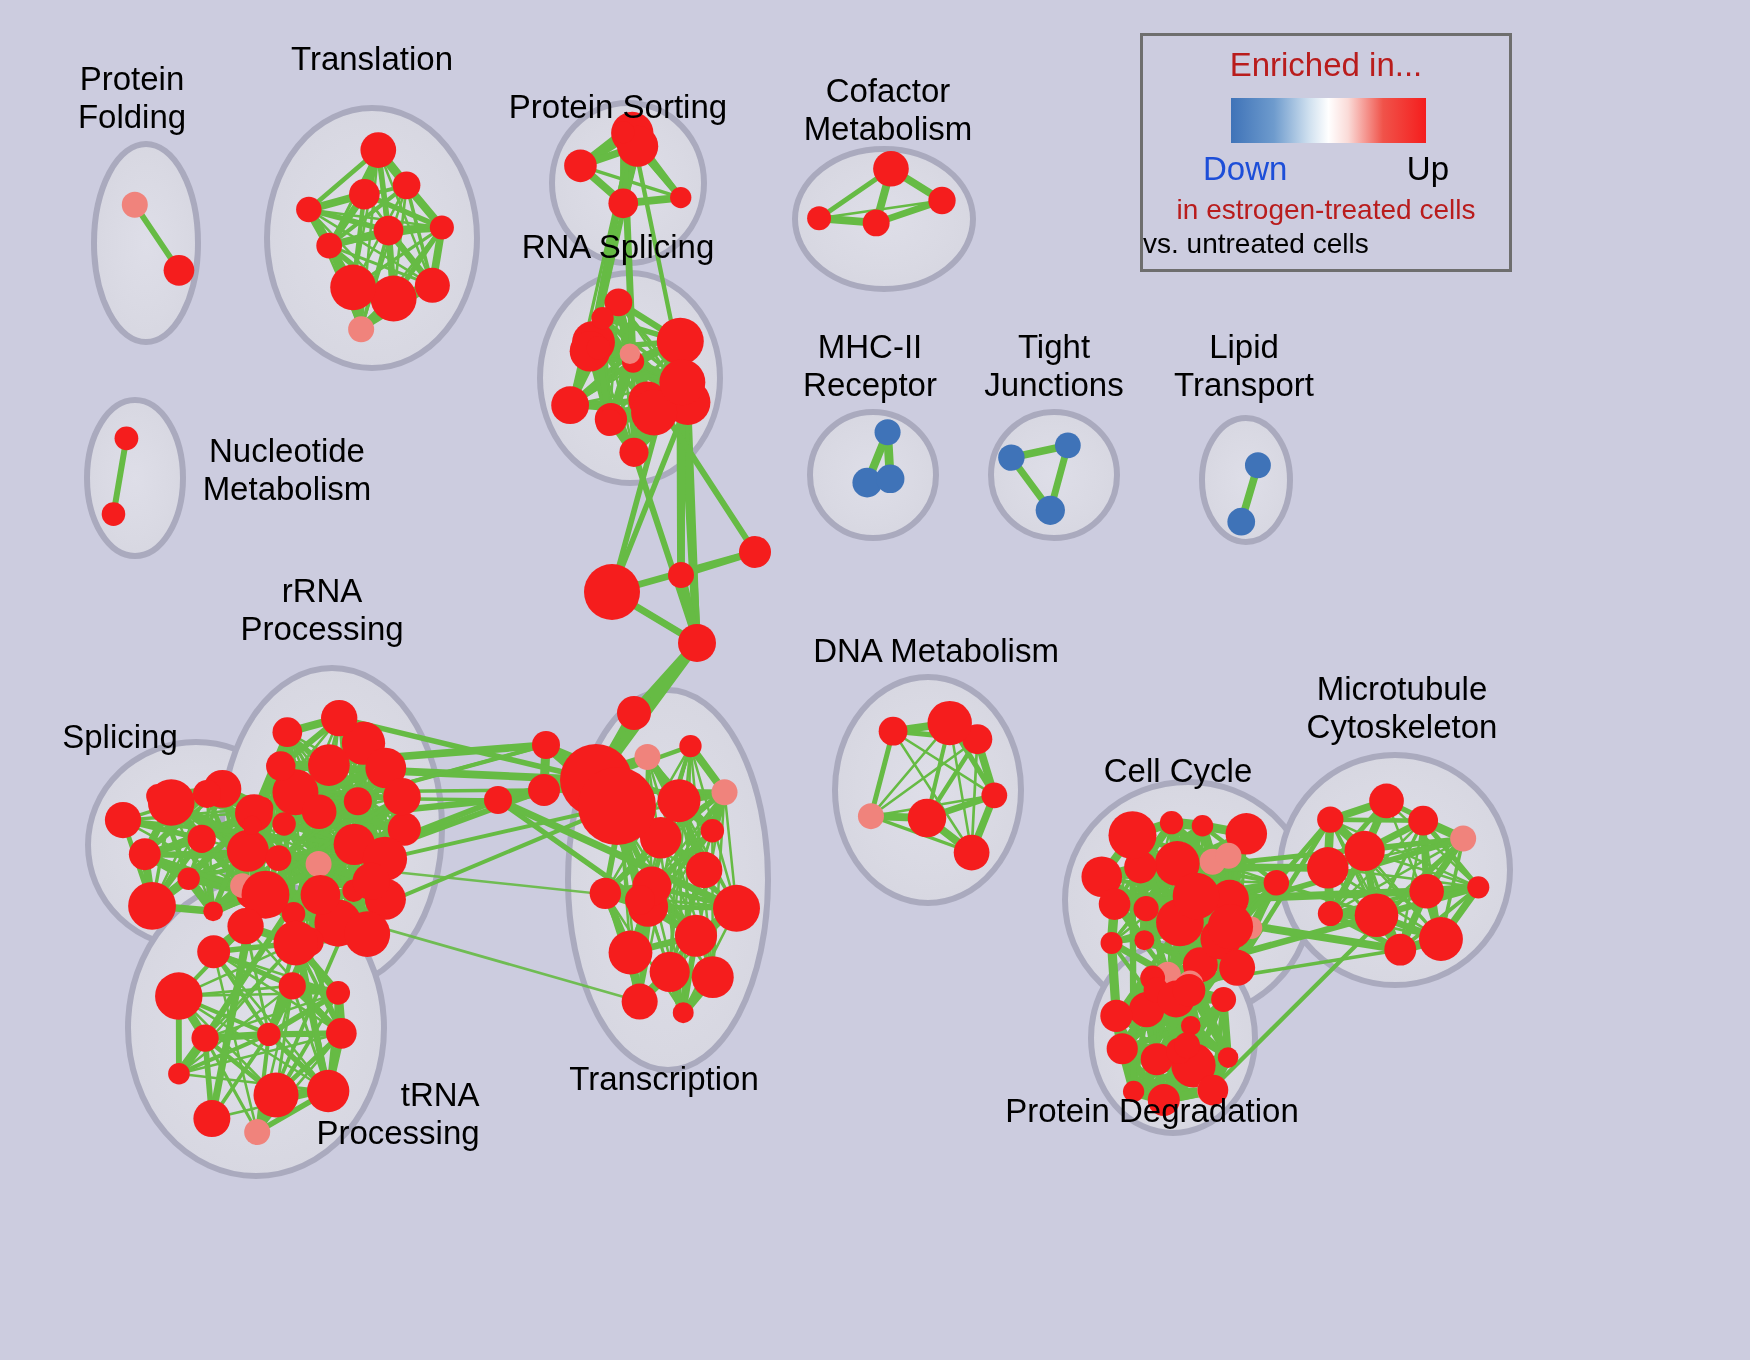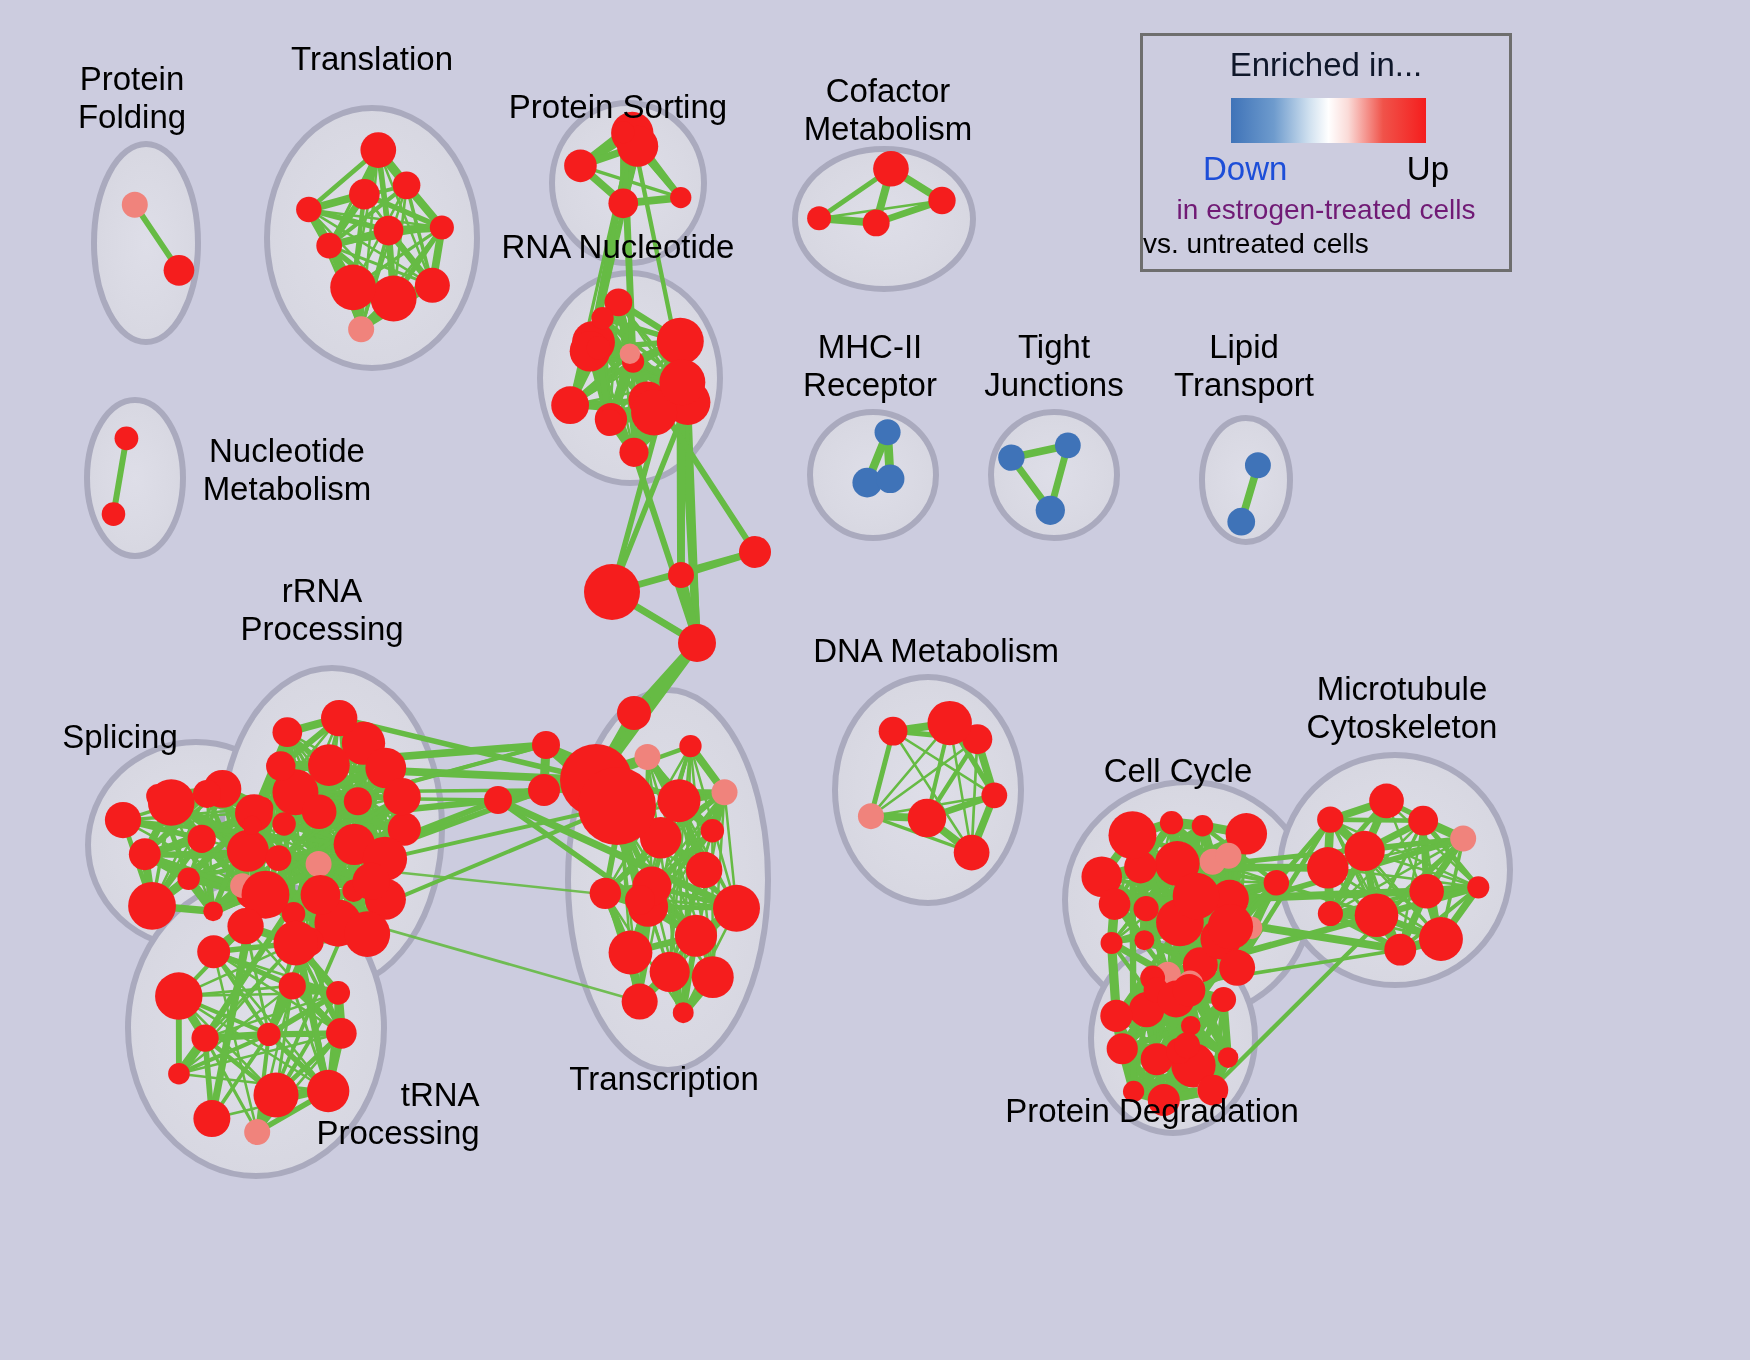--- a/index.html
+++ b/index.html
@@ -25,29 +25,29 @@
   #legend{
     position:absolute;
     left:1140px;top:33px;
     width:372px;height:239px;
     background:#ccccdf;
     border:3px solid #6e6e6e;
     box-sizing:border-box;
   }
   #legend .ltitle{
     position:absolute;left:0;top:10px;width:100%;
-    text-align:center;font-size:33px;color:#0f172a;
+    text-align:center;font-size:33px;color:#b91c1c;
   }
   #legend .bar{
     position:absolute;left:88px;top:62px;width:195px;height:45px;
     background:linear-gradient(to right,#3f73b8 0%,#6e9bcd 22%,#cfe0ef 40%,#ffffff 50%,#fadbd8 60%,#f0534a 78%,#f51d1d 100%);
   }
   #legend .down{position:absolute;left:60px;top:114px;font-size:33px;color:#1d4ed8;}
   #legend .up{position:absolute;right:60px;top:114px;font-size:33px;color:#000;}
-  #legend .sub1{position:absolute;left:0;top:158px;width:100%;text-align:center;font-size:28px;color:#701a75;}
+  #legend .sub1{position:absolute;left:0;top:158px;width:100%;text-align:center;font-size:28px;color:#b91c1c;}
   #legend .sub2{position:absolute;left:0;top:192px;width:100%;font-size:28px;color:#000;}
 </style>
 </head>
 <body>
 
 <div id="stage">
 
   <svg id="netsvg" viewBox="0 0 1750 1360" preserveAspectRatio="none">
     <defs>
       <radialGradient id="cg" cx="50%" cy="50%" r="70%">
@@ -1285,21 +1285,21 @@
         <circle cx="544" cy="790" r="16" fill="#f51d1d"></circle>
         <circle cx="498" cy="800" r="14" fill="#f51d1d"></circle>
         <circle cx="640" cy="900" r="15" fill="#f51d1d"></circle>
       </g>
   </svg>
 
   <div id="labels">
       <div class="lbl" style="left: 132px; top: 60px;"><div>Protein</div><div>Folding</div></div>
       <div class="lbl" style="left: 372px; top: 40px;"><div>Translation</div></div>
       <div class="lbl" style="left: 618px; top: 40px; margin-top: 48px;"><div>Protein Sorting</div></div>
-      <div class="lbl" style="left: 618px; top: 228px;"><div>RNA Nucleotide</div></div>
+      <div class="lbl" style="left: 618px; top: 228px;"><div>RNA Splicing</div></div>
       <div class="lbl" style="left: 888px; top: 72px;"><div>Cofactor</div><div>Metabolism</div></div>
       <div class="lbl" style="left: 287px; top: 432px;"><div>Nucleotide</div><div>Metabolism</div></div>
       <div class="lbl" style="left: 870px; top: 328px;"><div>MHC-II</div><div>Receptor</div></div>
       <div class="lbl" style="left: 1054px; top: 328px;"><div>Tight</div><div>Junctions</div></div>
       <div class="lbl" style="left: 1244px; top: 328px;"><div>Lipid</div><div>Transport</div></div>
       <div class="lbl" style="left: 120px; top: 718px;"><div>Splicing</div></div>
       <div class="lbl" style="left: 322px; top: 572px;"><div>rRNA</div><div>Processing</div></div>
       <div class="lbl" style="left: 398px; top: 1076px; text-align: right;"><div>tRNA</div><div>Processing</div></div>
       <div class="lbl" style="left: 664px; top: 1060px;"><div>Transcription</div></div>
       <div class="lbl" style="left: 936px; top: 632px;"><div>DNA Metabolism</div></div>

